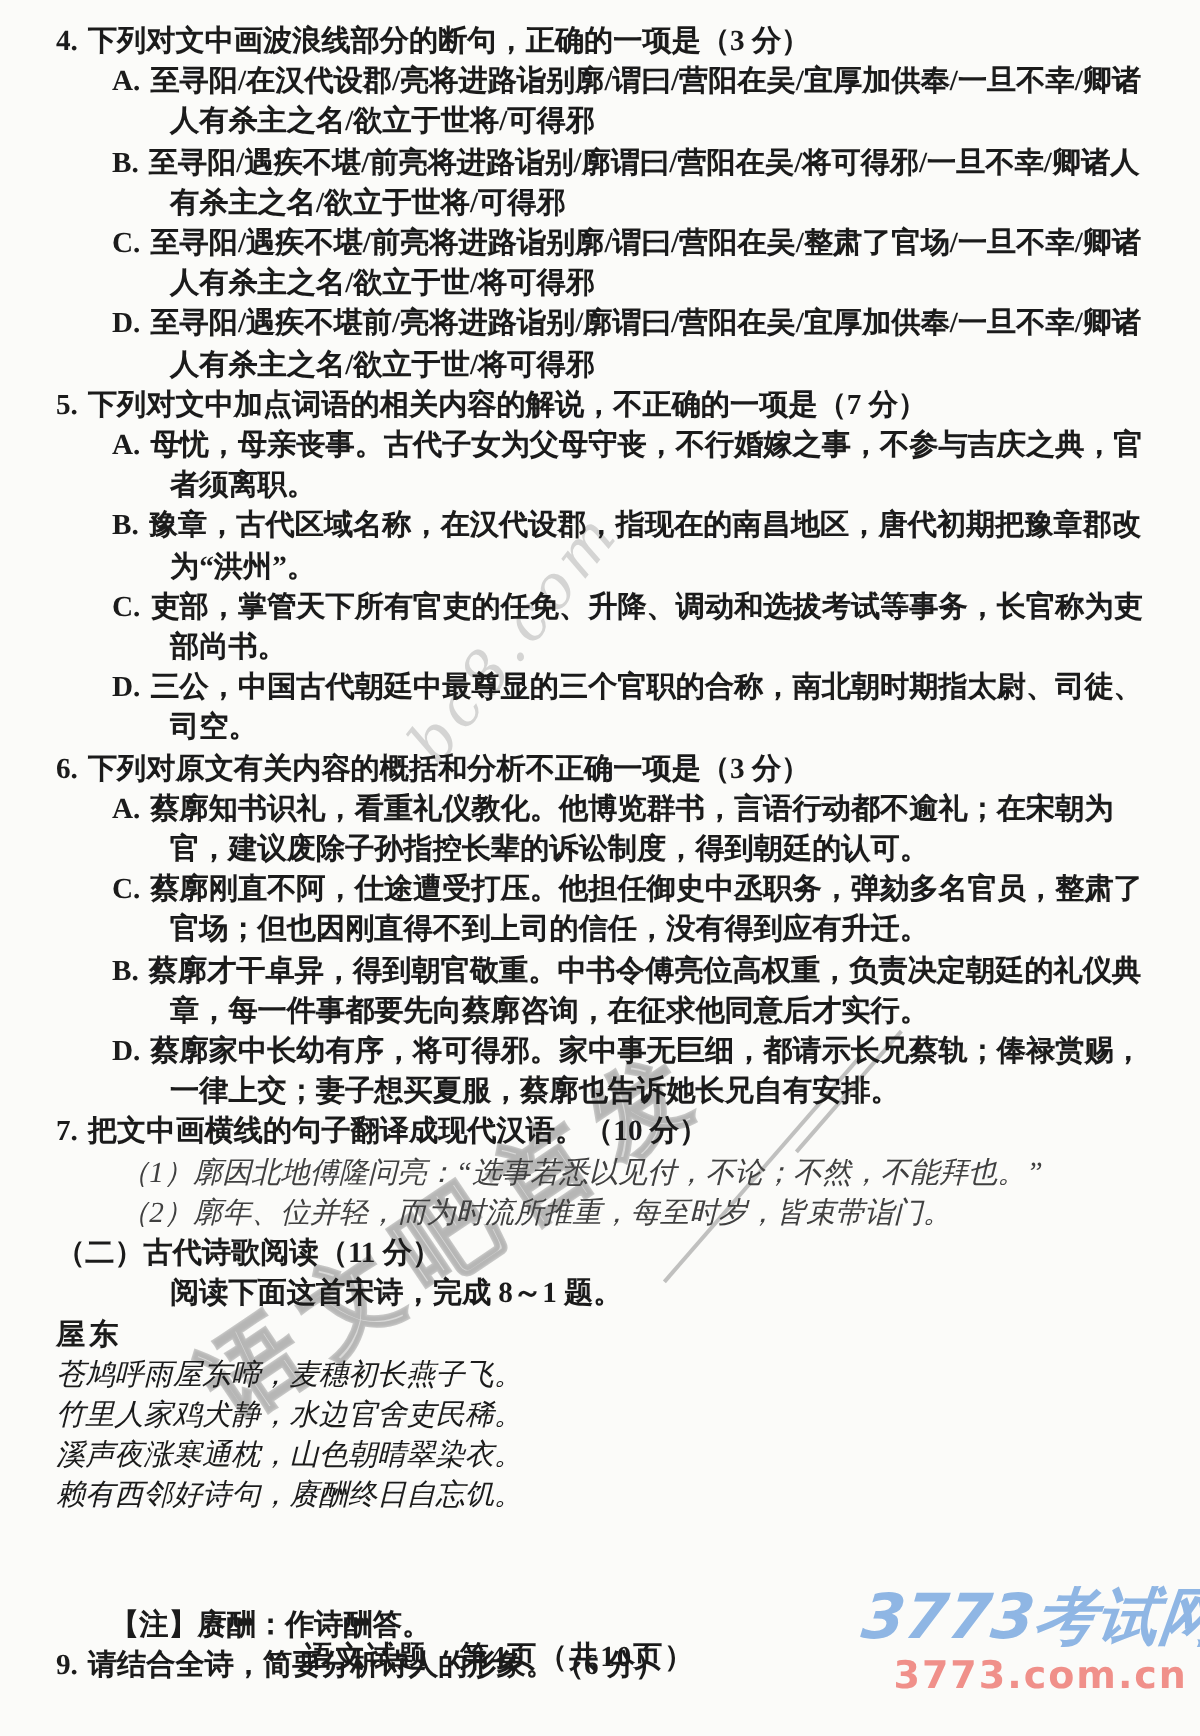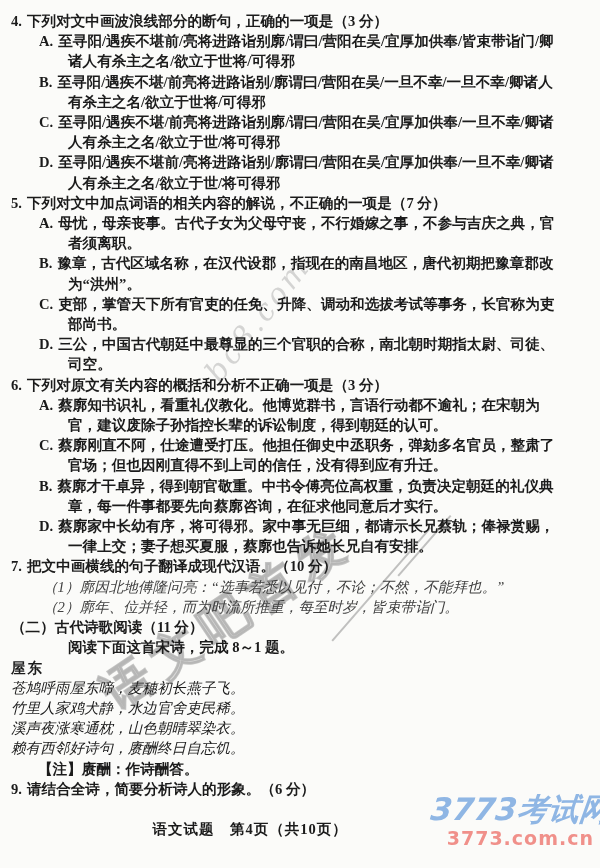--- a/index.html
+++ b/index.html
@@ -2,32 +2,32 @@
 <html><head>
 <meta charset="utf-8">
 <style>
   html,body{margin:0;padding:0;background:#f4f4f2;}
   .paper{
     position:relative;width:600px;height:868px;overflow:hidden;
     background:#fbfbf9;
     font-family:"Liberation Serif","DejaVu Serif",serif;
     color:#1b1b1b;font-weight:600;font-size:14.6px;line-height:20.2px;
   }
-  .content{position:absolute;left:11px;top:11px;width:551px;}
+  .content{position:absolute;left:28px;top:11px;width:551px;}
   .q-stem{text-indent:0;}
   .opt{margin-left:28px;padding-left:29px;text-indent:-29px;}
   .opt .opt-label{margin-right:5px;}
   .num{margin-right:5px;}
   .kai{font-style:italic;font-weight:500;color:#404040;}
   .trans-item{margin-left:32px;}
   .sec-intro{margin-left:57px;}
   .poem{ text-align:left; }
   .poem-title{letter-spacing:2px;}
   .poem-line{font-style:italic;font-weight:500;}
-  .note{margin-left:27px;}
+  .note{margin-left:27px;margin-top:44px;}
   .footer{
     position:absolute;left:0;top:819px;width:500px;text-align:center;
     font-size:14.5px;font-weight:700;letter-spacing:1px;
   }
   
   .wm-site{
     position:absolute;left:212px;top:368px;
     transform:rotate(-52deg);transform-origin:0 50%;
     font-family:"DejaVu Serif",serif;font-style:italic;
     font-size:30px;font-weight:400;letter-spacing:3px;
@@ -62,23 +62,23 @@
 <div class="paper">
 
   <div class="wm-site">bc8.com</div>
   <div class="wm-banner">语文吧首发</div>
   <div class="wm-line wm-line-1"></div>
   <div class="wm-line wm-line-2"></div>
 
   <div class="content">
 
     <div class="q-stem"><span class="num">4.</span><span>下列对文中画波浪线部分的断句，正确的一项是（3 分）</span></div>
-    <div class="opt"><span class="opt-label">A.</span><span>至寻阳/遇疾不堪前/亮将进路诣别廓/谓曰/营阳在吴/宜厚加供奉/皆束带诣门/卿诸人有杀主之名/欲立于世将/可得邪</span></div>
-    <div class="opt"><span class="opt-label">B.</span><span>至寻阳/遇疾不堪/前亮将进路诣别/廓谓曰/营阳在吴/一旦不幸/一旦不幸/卿诸人有杀主之名/欲立于世将/可得邪</span></div>
-    <div class="opt"><span class="opt-label">C.</span><span>至寻阳/遇疾不堪/前亮将进路诣别廓/谓曰/营阳在吴/宜厚加供奉/一旦不幸/卿诸人有杀主之名/欲立于世/将可得邪</span></div>
+    <div class="opt"><span class="opt-label">A.</span><span>至寻阳/在汉代设郡/亮将进路诣别廓/谓曰/营阳在吴/宜厚加供奉/一旦不幸/卿诸人有杀主之名/欲立于世将/可得邪</span></div>
+    <div class="opt"><span class="opt-label">B.</span><span>至寻阳/遇疾不堪/前亮将进路诣别/廓谓曰/营阳在吴/将可得邪/一旦不幸/卿诸人有杀主之名/欲立于世将/可得邪</span></div>
+    <div class="opt"><span class="opt-label">C.</span><span>至寻阳/遇疾不堪/前亮将进路诣别廓/谓曰/营阳在吴/整肃了官场/一旦不幸/卿诸人有杀主之名/欲立于世/将可得邪</span></div>
     <div class="opt"><span class="opt-label">D.</span><span>至寻阳/遇疾不堪前/亮将进路诣别/廓谓曰/营阳在吴/宜厚加供奉/一旦不幸/卿诸人有杀主之名/欲立于世/将可得邪</span></div>
 
     <div class="q-stem"><span class="num">5.</span><span>下列对文中加点词语的相关内容的解说，不正确的一项是（7 分）</span></div>
     <div class="opt"><span class="opt-label">A.</span><span>母忧，母亲丧事。古代子女为父母守丧，不行婚嫁之事，不参与吉庆之典，官者须离职。</span></div>
     <div class="opt"><span class="opt-label">B.</span><span>豫章，古代区域名称，在汉代设郡，指现在的南昌地区，唐代初期把豫章郡改为“洪州”。</span></div>
     <div class="opt"><span class="opt-label">C.</span><span>吏部，掌管天下所有官吏的任免、升降、调动和选拔考试等事务，长官称为吏部尚书。</span></div>
     <div class="opt"><span class="opt-label">D.</span><span>三公，中国古代朝廷中最尊显的三个官职的合称，南北朝时期指太尉、司徒、司空。</span></div>
 
     <div class="q-stem"><span class="num">6.</span><span>下列对原文有关内容的概括和分析不正确一项是（3 分）</span></div>
     <div class="opt"><span class="opt-label">A.</span><span>蔡廓知书识礼，看重礼仪教化。他博览群书，言语行动都不逾礼；在宋朝为官，建议废除子孙指控长辈的诉讼制度，得到朝廷的认可。</span></div>

